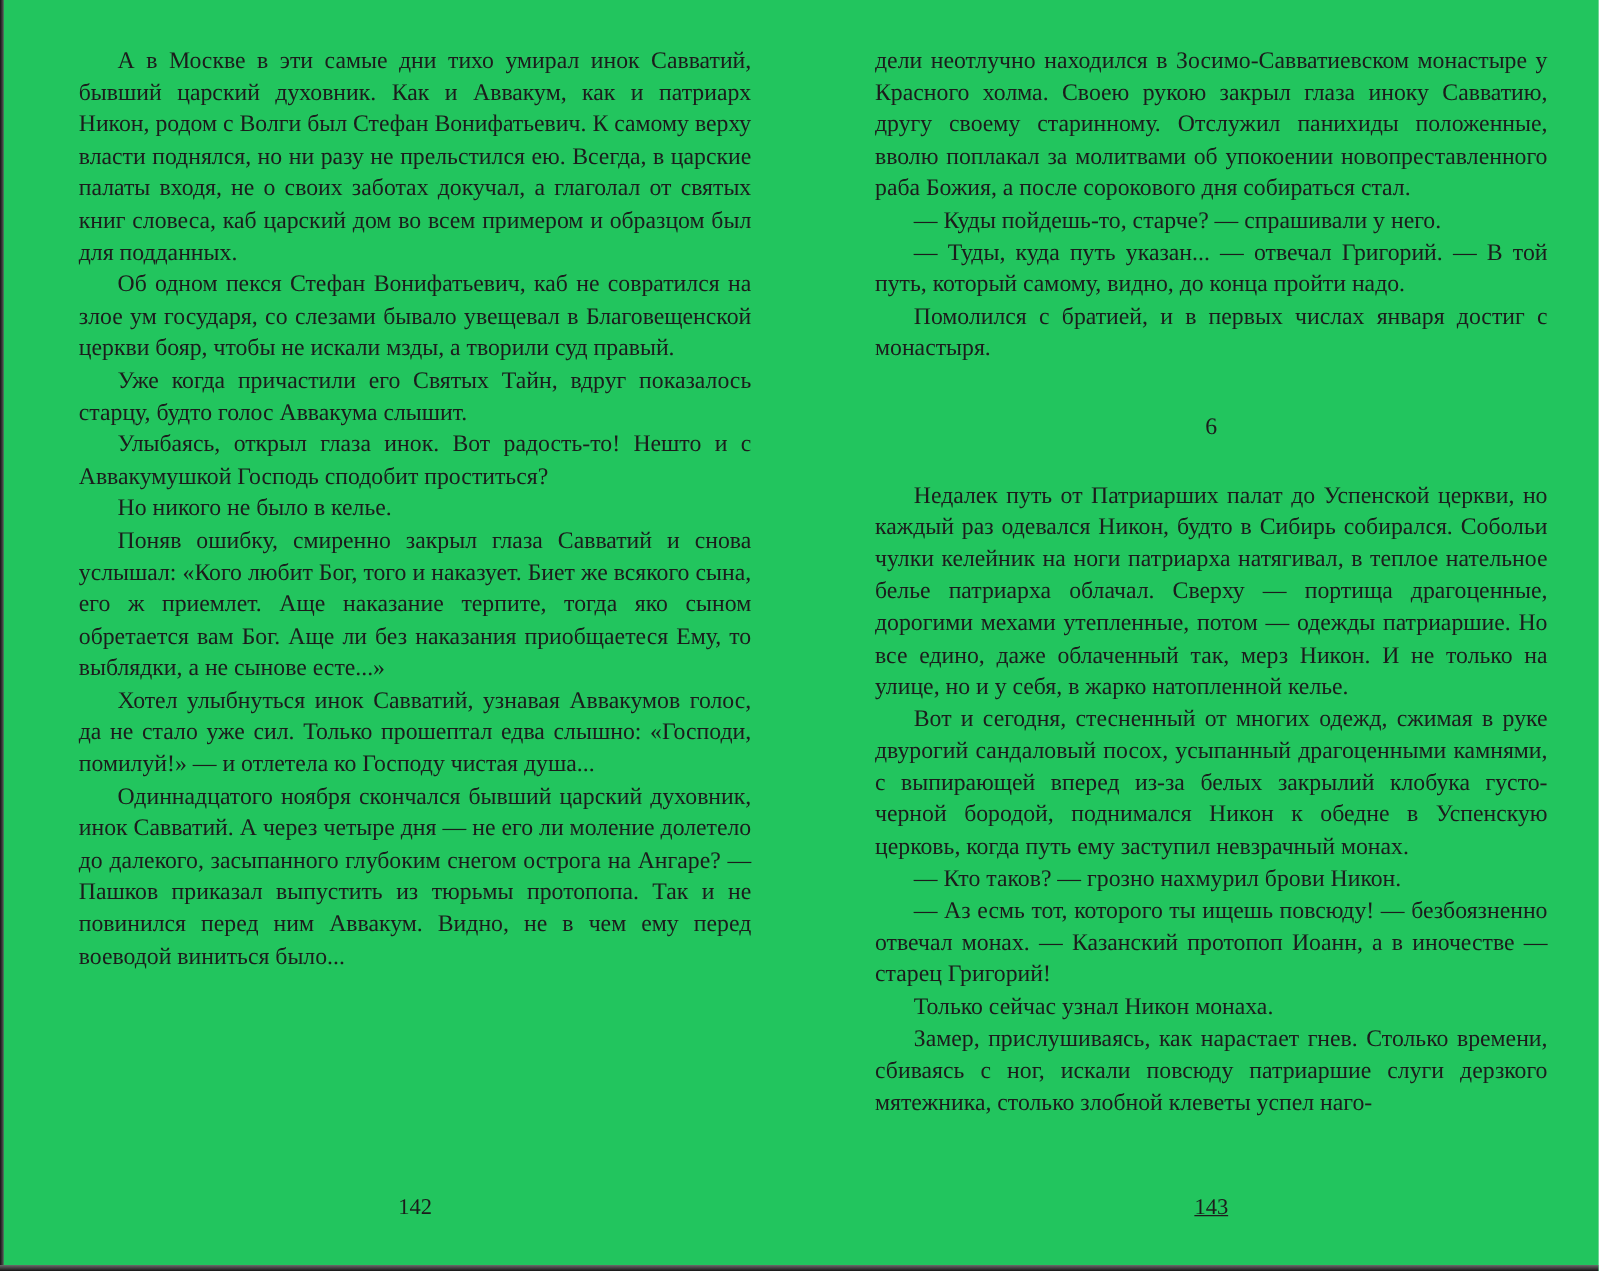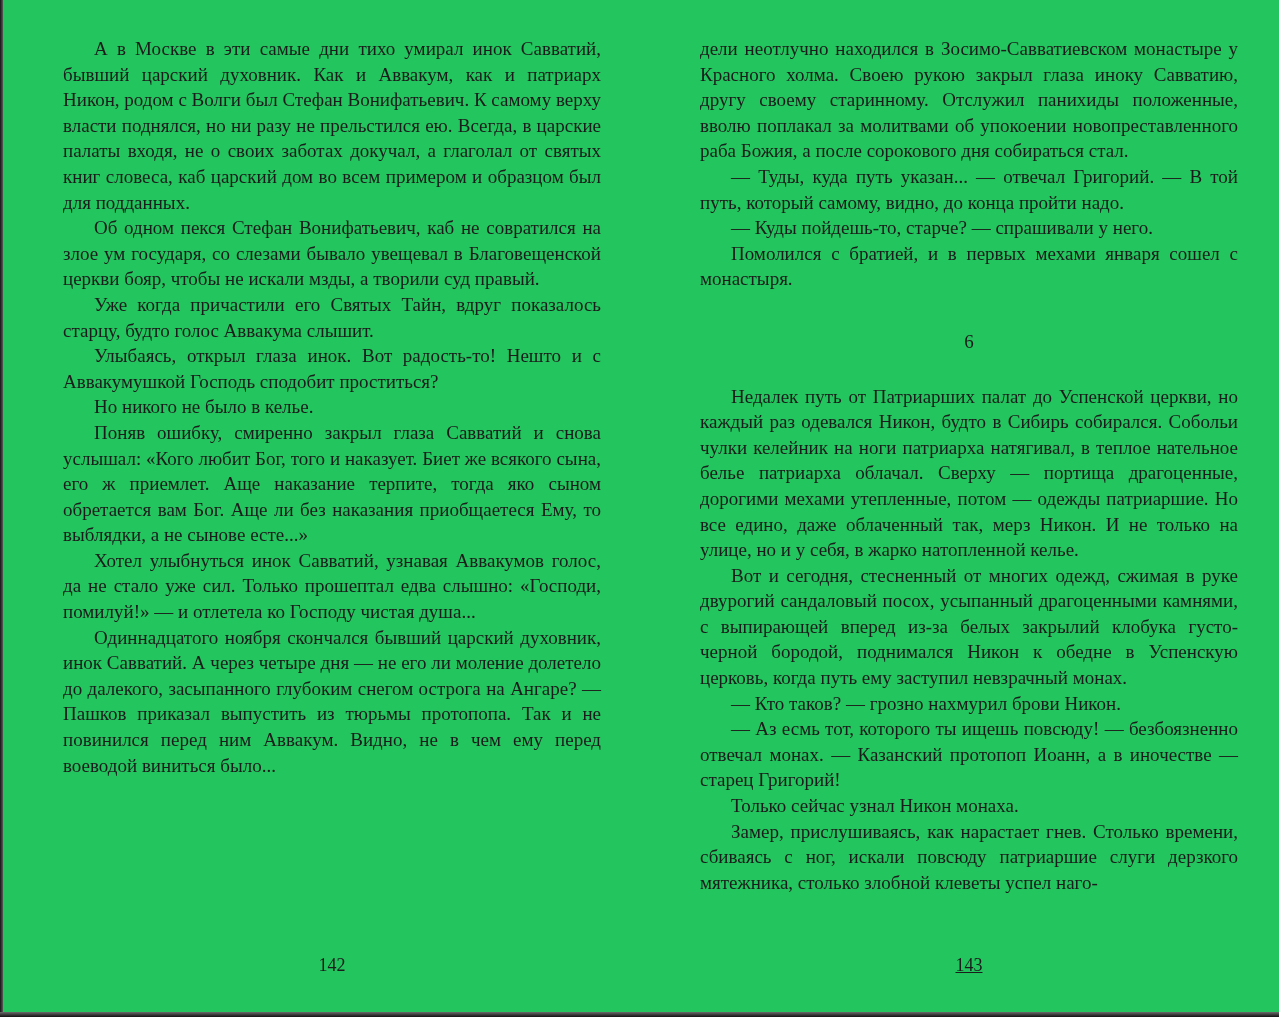--- a/index.html
+++ b/index.html
@@ -76,23 +76,23 @@
       <p class="para indent">Уже когда причастили его Святых Тайн, вдруг показалось старцу, будто голос Аввакума слышит.</p>
       <p class="para indent">Улыбаясь, открыл глаза инок. Вот радость-то! Нешто и с Аввакумушкой Господь сподобит проститься?</p>
       <p class="para indent">Но никого не было в келье.</p>
       <p class="para indent">Поняв ошибку, смиренно закрыл глаза Савватий и снова услышал: «Кого любит Бог, того и наказует. Биет же всякого сына, его ж приемлет. Аще наказание терпите, тогда яко сыном обретается вам Бог. Аще ли без наказания приобщаетеся Ему, то выблядки, а не сынове есте...»</p>
       <p class="para indent">Хотел улыбнуться инок Савватий, узнавая Аввакумов голос, да не стало уже сил. Только прошептал едва слышно: «Господи, помилуй!» — и отлетела ко Господу чистая душа...</p>
       <p class="para indent">Одиннадцатого ноября скончался бывший царский духовник, инок Савватий. А через четыре дня — не его ли моление долетело до далекого, засыпанного глубоким снегом острога на Ангаре? — Пашков приказал выпустить из тюрьмы протопопа. Так и не повинился перед ним Аввакум. Видно, не в чем ему перед воеводой виниться было...</p>
     </div>
 
   <div class="page-col right">
       <p class="para noindent">дели неотлучно находился в Зосимо-Савватиевском монастыре у Красного холма. Своею рукою закрыл глаза иноку Савватию, другу своему старинному. Отслужил панихиды положенные, вволю поплакал за молитвами об упокоении новопреставленного раба Божия, а после сорокового дня собираться стал.</p>
+      <p class="para indent">— Куды пойдешь-то, старче? — спрашивали у него.</p>
       <p class="para indent">— Туды, куда путь указан... — отвечал Григорий. — В той путь, который самому, видно, до конца пройти надо.</p>
-      <p class="para indent">— Куды пойдешь-то, старче? — спрашивали у него.</p>
-      <p class="para indent">Помолился с братией, и в первых мехами января сошел с монастыря.</p>
+      <p class="para indent">Помолился с братией, и в первых числах января достиг с монастыря.</p>
       <p class="para heading">6</p>
       <p class="para indent">Недалек путь от Патриарших палат до Успенской церкви, но каждый раз одевался Никон, будто в Сибирь собирался. Собольи чулки келейник на ноги патриарха натягивал, в теплое нательное белье патриарха облачал. Сверху — портища драгоценные, дорогими мехами утепленные, потом — одежды патриаршие. Но все едино, даже облаченный так, мерз Никон. И не только на улице, но и у себя, в жарко натопленной келье.</p>
       <p class="para indent">Вот и сегодня, стесненный от многих одежд, сжимая в руке двурогий сандаловый посох, усыпанный драгоценными камнями, с выпирающей вперед из-за белых закрылий клобука густо-черной бородой, поднимался Никон к обедне в Успенскую церковь, когда путь ему заступил невзрачный монах.</p>
       <p class="para indent">— Кто таков? — грозно нахмурил брови Никон.</p>
       <p class="para indent">— Аз есмь тот, которого ты ищешь повсюду! — безбоязненно отвечал монах. — Казанский протопоп Иоанн, а в иночестве — старец Григорий!</p>
       <p class="para indent">Только сейчас узнал Никон монаха.</p>
       <p class="para indent">Замер, прислушиваясь, как нарастает гнев. Столько времени, сбиваясь с ног, искали повсюду патриаршие слуги дерзкого мятежника, столько злобной клеветы успел наго-</p>
     </div>
 
   <div class="page-number left">142</div>

